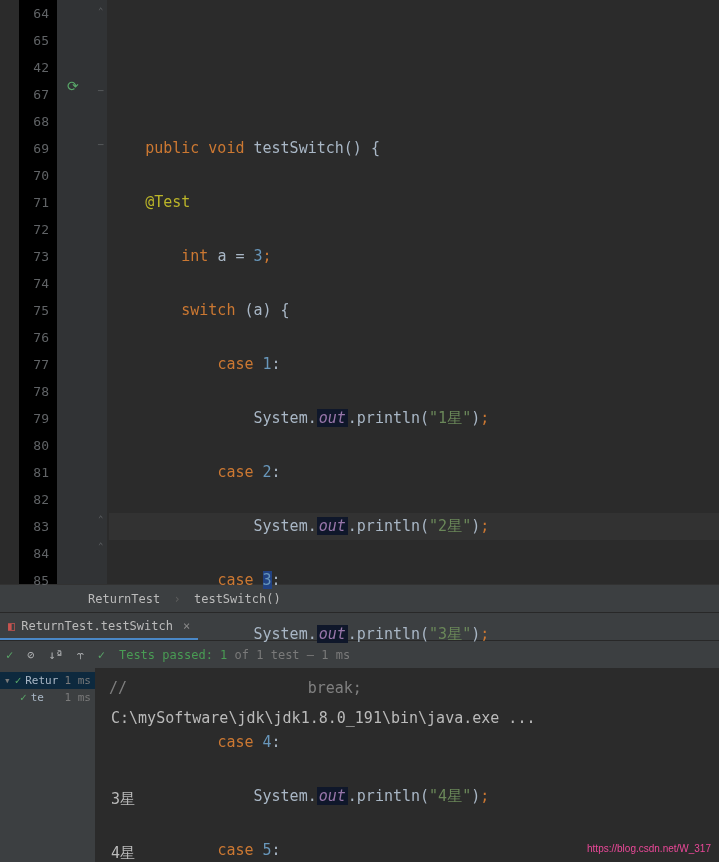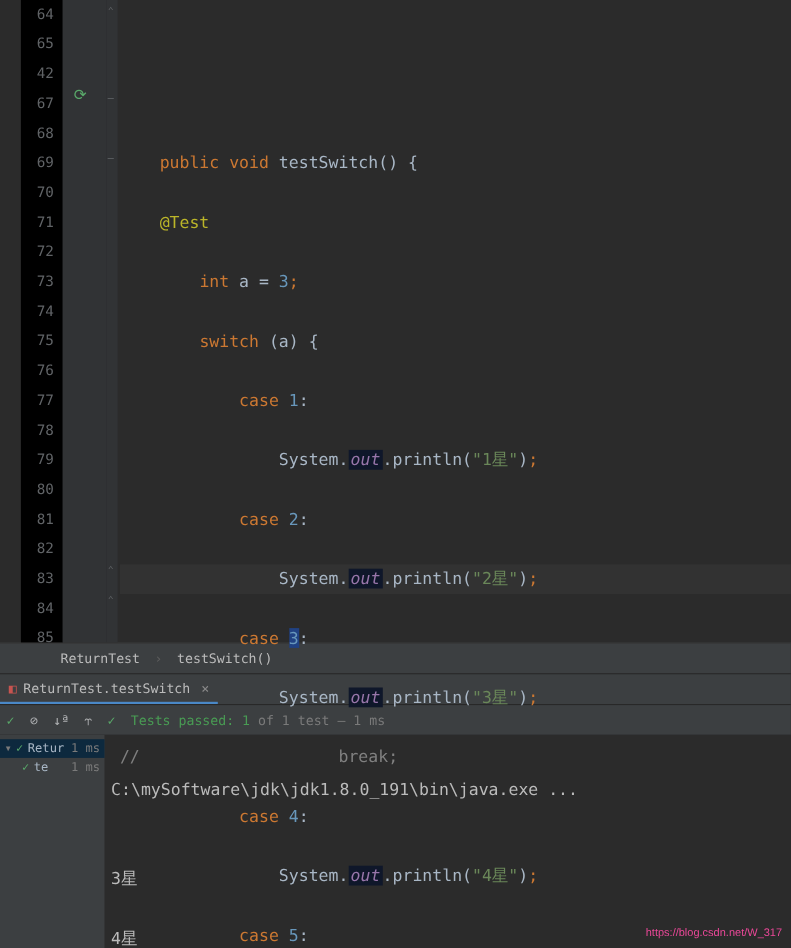--- a/index.html
+++ b/index.html
@@ -65,21 +65,21 @@
 .str { color: #6a8759; }
 .ital { color: #9876aa; font-style: italic; background: #0f172a; padding: 0 2px; }
 .mtn { color: #a9b7c6; }
 .comm { color: #808080; }
 .punc { color: #a9b7c6; }
 .sel-bg { background: #214283; }
 .breadcrumb {
   height: 28px;
   background: #3c3f41;
   border-top: 1px solid #323232;
-  padding-left: 55px;
+  padding-left: 88px;
   font-size: 12px;
   line-height: 28px;
   color: #bbb;
 }
 .breadcrumb .sep { color: #5e5e5e; margin: 0 6px; }
 .tab-bar {
   height: 28px;
   background: #3c3f41;
   border-top: 1px solid #282828;
   display: flex;
@@ -128,21 +128,21 @@
   align-items: center;
   padding: 2px 4px;
   gap: 4px;
   white-space: nowrap;
   overflow: hidden;
 }
 .tree-row.sel { background: #0d293e; }
 .tree-time { color: #7a7a7a; margin-left: auto; }
 .console-out {
   flex: 1;
-  padding: 10px 6px;
+  padding: 10px 16px;
   font-size: 15px;
   color: #bbbbbb;
   line-height: 27px;
   white-space: pre;
 }
 .watermark {
   position: absolute;
   right: 8px;
   bottom: 8px;
   color: #ec4899;

